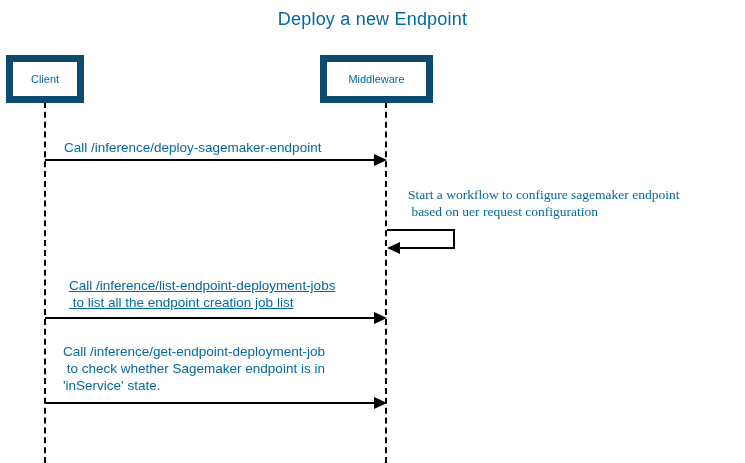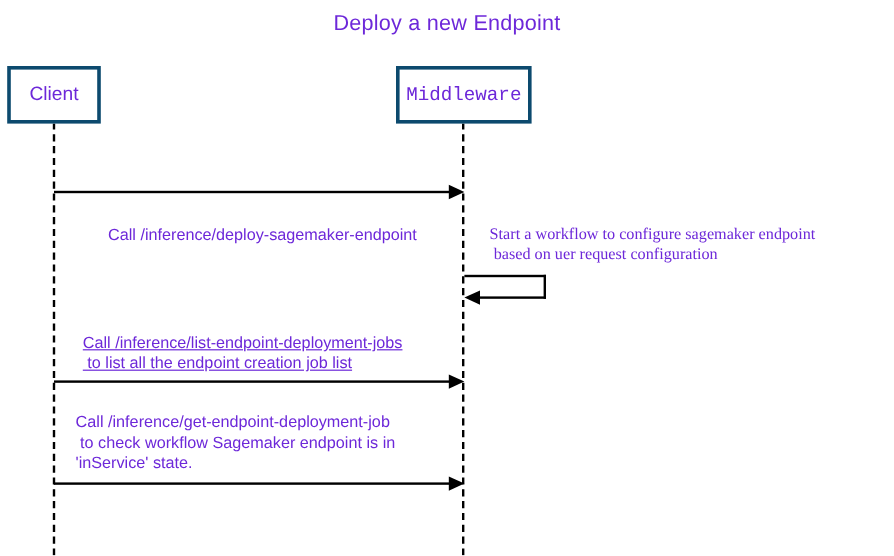--- a/index.html
+++ b/index.html
@@ -2,44 +2,44 @@
 <html><head>
 <meta charset="utf-8">
 <style>
   html, body { margin: 0; padding: 0; background: #ffffff; }
   .canvas {
     position: relative;
     width: 719px;
     height: 463px;
     background: #ffffff;
     font-family: "Liberation Sans", sans-serif;
-    color: #6d28d9;
+    color: #0369a1;
     overflow: hidden;
   }
   .title {
     position: absolute;
     top: 9px; left: 0;
     width: 745px;
     text-align: center;
     font-size: 18px;
     letter-spacing: 0.2px;
   }
   .actor {
     position: absolute;
     box-sizing: border-box;
-    border: 3px solid #0c4a6e;
+    border: 7px solid #0c4a6e;
     background: #ffffff;
     display: flex;
     align-items: center;
     justify-content: center;
-    font-size: 16px;
+    font-size: 11px;
     z-index: 2;
   }
   .actor-client { left: 6px; top: 55px; width: 78px; height: 48px; }
-  .actor-middleware { left: 330px; top: 55px; width: 113px; height: 48px; font-family: Liberation Mono, monospace; }
+  .actor-middleware { left: 320px; top: 55px; width: 113px; height: 48px; }
   .lifeline {
     position: absolute;
     top: 102px;
     height: 361px;
     width: 0;
     border-left: 2px dashed #000000;
     z-index: 0;
   }
   .lifeline-client { left: 44px; }
   .lifeline-middleware { left: 385px; }
@@ -60,21 +60,21 @@
   .msg {
     position: absolute;
     font-size: 13.5px;
     line-height: 17px;
     white-space: pre;
     z-index: 1;
   }
   
   .m1-line  { left: 45px; top: 159px; width: 330px; }
   .m1-head  { left: 374px; top: 154px; }
-  .m1-text  { left: 90px; top: 139px; margin-top: 48px; }
+  .m1-text  { left: 64px; top: 139px; }
   
   .w-text   { left: 408px; top: 186px; font-family: Liberation Serif, serif; }
   .w-top    { left: 387px; top: 229px; width: 68px; }
   .w-right  { left: 453px; top: 229px; height: 20px; }
   .w-bottom { left: 399px; top: 247px; width: 56px; }
   .w-head   { left: 387px; top: 242px; }
   
   .m2-line  { left: 45px; top: 317px; width: 330px; }
   .m2-head  { left: 374px; top: 312px; }
   .m2-text  { left: 69px; top: 277px; text-decoration: underline; }
@@ -110,18 +110,18 @@
   <div class="vline w-right"></div>
   <div class="hline w-bottom"></div>
   <div class="arrow-left w-head"></div>
 
   <div class="msg m2-text">Call /inference/list-endpoint-deployment-jobs
  to list all the endpoint creation job list</div>
   <div class="hline m2-line"></div>
   <div class="arrow-right m2-head"></div>
 
   <div class="msg m3-text">Call /inference/get-endpoint-deployment-job
- to check workflow Sagemaker endpoint is in
+ to check whether Sagemaker endpoint is in
 'inService' state.</div>
   <div class="hline m3-line"></div>
   <div class="arrow-right m3-head"></div>
 
 </div>
 
 </body></html>

